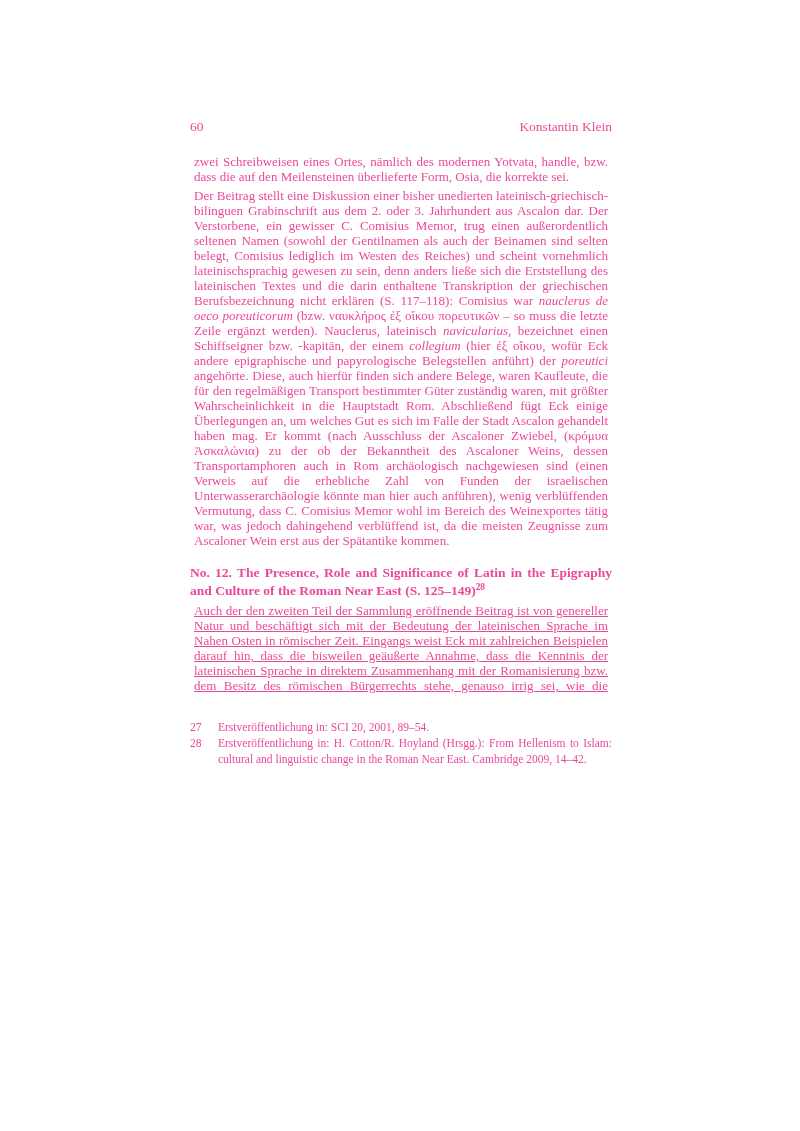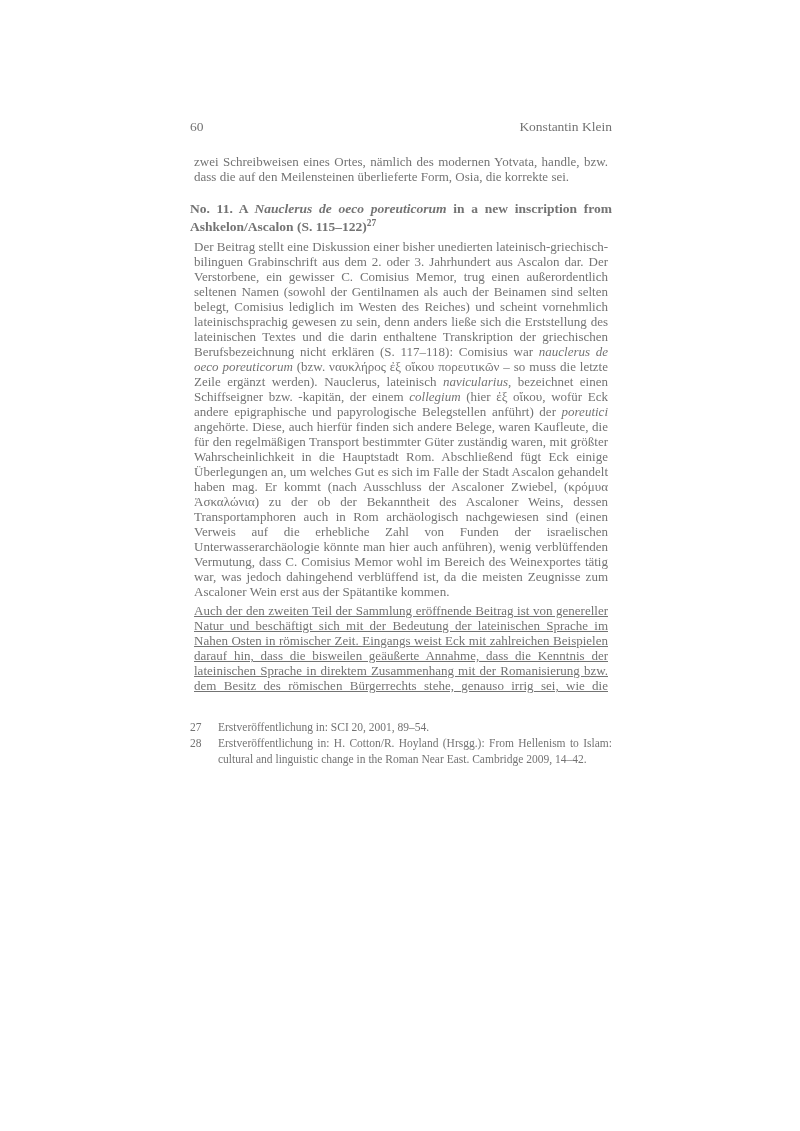--- a/index.html
+++ b/index.html
@@ -6,21 +6,21 @@
     margin: 0;
     padding: 0;
     background: #ffffff;
   }
   .page {
     position: relative;
     width: 800px;
     height: 1131px;
     background: #ffffff;
     font-family: "Liberation Serif", "DejaVu Serif", serif;
-    color: #737373;
+    color: #ec4899;
     overflow: hidden;
   }
   .content {
     position: absolute;
     left: 190px;
     top: 118px;
     width: 422px;
   }
   .running-head {
     position: relative;
@@ -82,25 +82,25 @@
   <div class="content">
 
     <div class="running-head">
       <span class="pnum">60</span>
       <span class="rtitle">Konstantin Klein</span>
     </div>
 
     <p class="bodytext"><span>zwei Schreibweisen eines Ortes, nämlich des modernen Yotvata, handle, bzw. dass die auf den Meilensteinen überlieferte Form, Osia, die korrekte sei.</span></p>
 
     <div>
-      <h2 class="section-heading"><span>No. 11. A </span><span style="font-style: italic;">Nauclerus de oeco poreuticorum</span><span> in a new inscription from Ashkelon/Ascalon (S. 115–122)</span><sup>27</sup></h2>
       <p class="bodytext"><span>Der Beitrag stellt eine Diskussion einer bisher unedierten lateinisch-griechisch-bilinguen Grabinschrift aus dem 2. oder 3. Jahrhundert aus Ascalon dar. Der Verstorbene, ein gewisser C. Comisius Memor, trug einen außerordentlich seltenen Namen (sowohl der Gentilnamen als auch der Beinamen sind selten belegt, Comisius lediglich im Westen des Reiches) und scheint vornehmlich lateinischsprachig gewesen zu sein, denn anders ließe sich die Erststellung des lateinischen Textes und die darin enthaltene Transkription der griechischen Berufsbezeichnung nicht erklären (S. 117–118): Comisius war </span><span style="font-style: italic;">nauclerus de oeco poreuticorum</span><span> (bzw. ναυκλήρος ἐξ οἴκου πορευτικῶν – so muss die letzte Zeile ergänzt werden). Nauclerus, lateinisch </span><span style="font-style: italic;">navicularius</span><span>, bezeichnet einen Schiffseigner bzw. -kapitän, der einem </span><span style="font-style: italic;">collegium</span><span> (hier ἐξ οἴκου, wofür Eck andere epigraphische und papyrologische Belegstellen anführt) der </span><span style="font-style: italic;">poreutici</span><span> angehörte. Diese, auch hierfür finden sich andere Belege, waren Kaufleute, die für den regelmäßigen Transport bestimmter Güter zuständig waren, mit größter Wahrscheinlichkeit in die Hauptstadt Rom. Abschließend fügt Eck einige Überlegungen an, um welches Gut es sich im Falle der Stadt Ascalon gehandelt haben mag. Er kommt (nach Ausschluss der Ascaloner Zwiebel, (κρόμυα Ἀσκαλώνια) zu der ob der Bekanntheit des Ascaloner Weins, dessen Transportamphoren auch in Rom archäologisch nachgewiesen sind (einen Verweis auf die erhebliche Zahl von Funden der israelischen Unterwasserarchäologie könnte man hier auch anführen), wenig verblüffenden Vermutung, dass C. Comisius Memor wohl im Bereich des Weinexportes tätig war, was jedoch dahingehend verblüffend ist, da die meisten Zeugnisse zum Ascaloner Wein erst aus der Spätantike kommen.</span></p>
     </div>
 
     <div>
+      <h2 class="section-heading"><span>No. 12. The Presence, Role and Significance of Latin in the Epigraphy and Culture of the Roman Near East (S. 125–149)</span><sup>28</sup></h2>
       <p class="bodytext justify-last"><span>Auch der den zweiten Teil der Sammlung eröffnende Beitrag ist von genereller Natur und beschäftigt sich mit der Bedeutung der lateinischen Sprache im Nahen Osten in römischer Zeit. Eingangs weist Eck mit zahlreichen Beispielen darauf hin, dass die bisweilen geäußerte Annahme, dass die Kenntnis der lateinischen Sprache in direktem Zusammenhang mit der Romanisierung bzw. dem Besitz des römischen Bürgerrechts stehe, genauso irrig sei, wie die</span></p>
     </div>
 
     <div class="footnotes">
       <div class="footnote">
         <span class="fn-num">27</span>
         <span class="fn-text">Erstveröffentlichung in: SCI 20, 2001, 89–54.</span>
       </div>
       <div class="footnote">
         <span class="fn-num">28</span>

